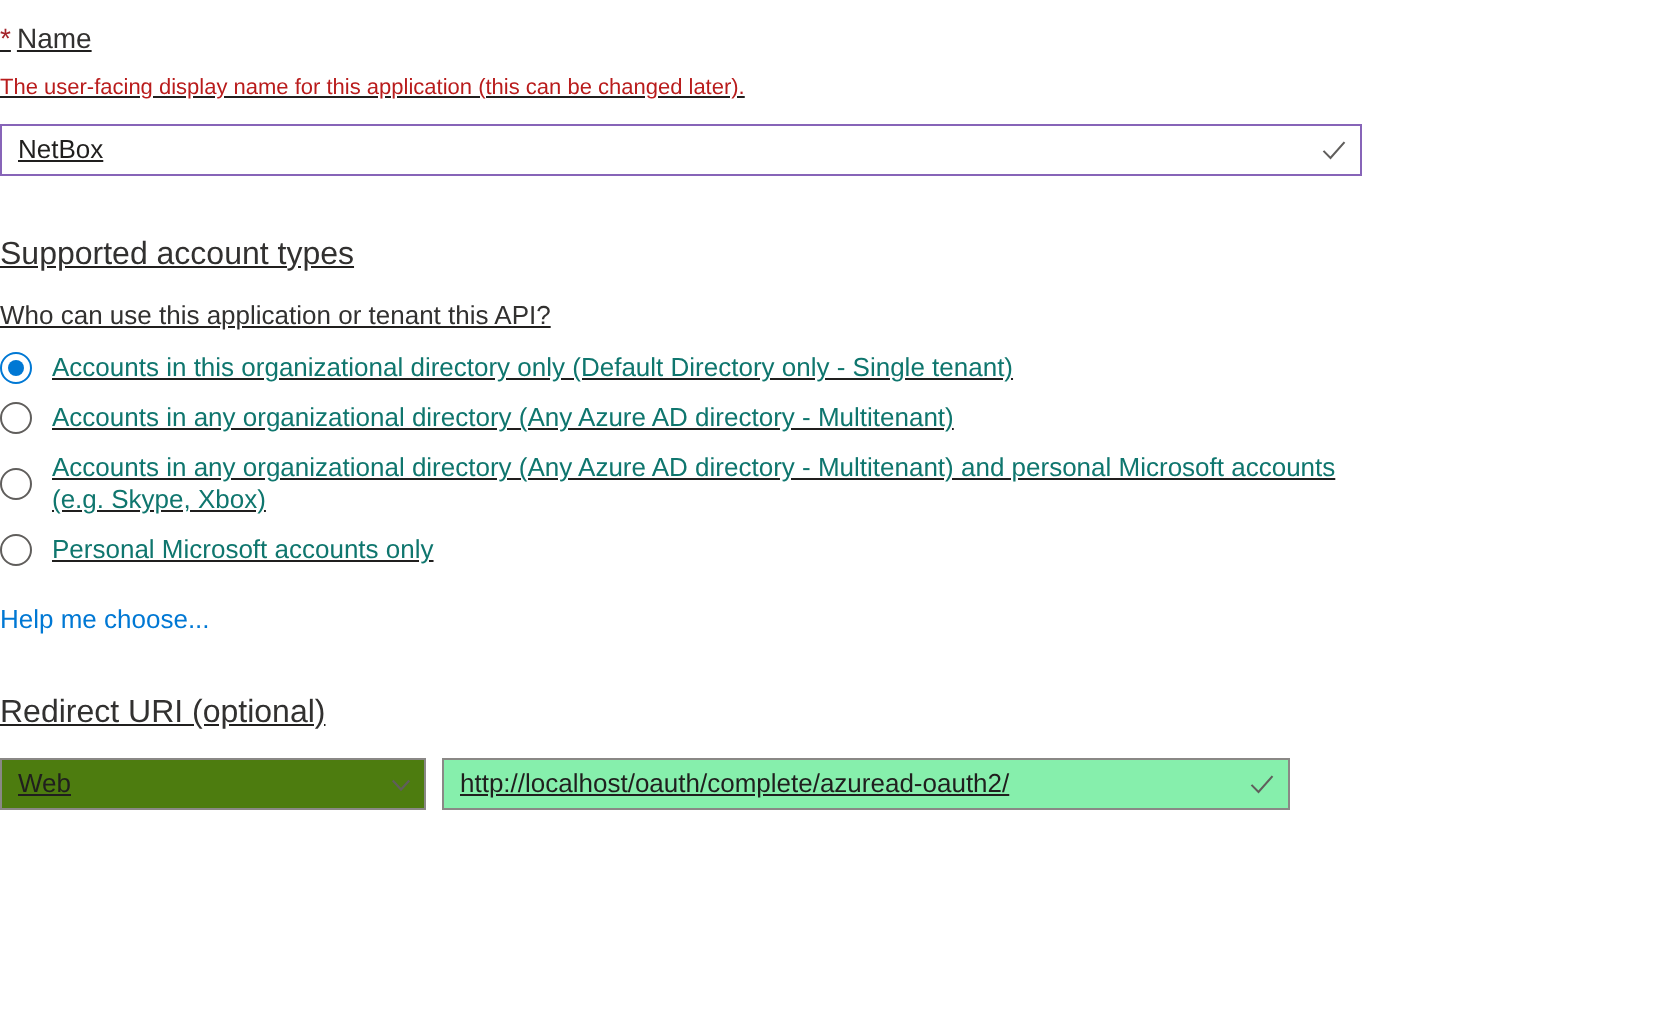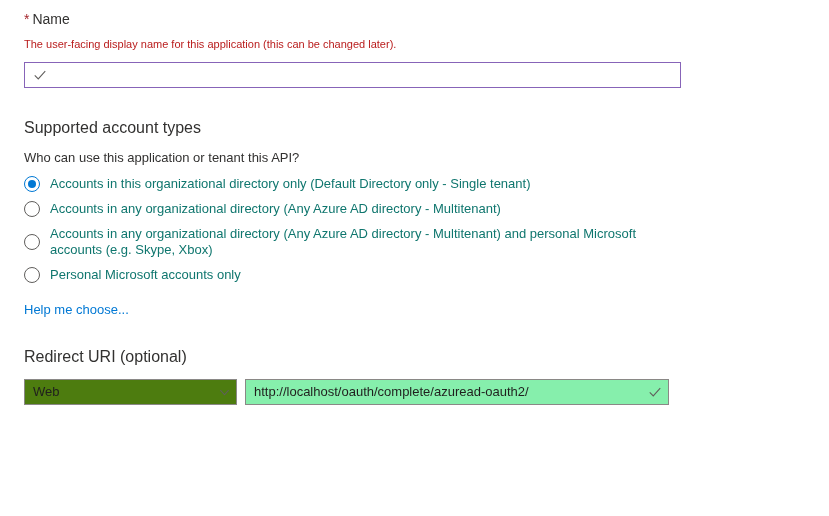--- a/index.html
+++ b/index.html
@@ -10,22 +10,23 @@
   }
   body {
     width: 829px;
     height: 516px;
     font-family: "Liberation Sans", sans-serif;
     color: #201f1e;
     font-size: 14px;
     overflow: hidden;
   }
   .page {
-    padding: 10px 16px 0 24px;
+    padding: 10px 16px 0 0;
     width: 697px;
+    text-decoration: underline;
   }
 
   
   .field-label {
     font-size: 14px;
     color: #323130;
     margin: 0 0 8px 0;
     line-height: 18px;
   }
   .req-star {
@@ -183,20 +184,21 @@
 
 <div class="page">
 
   
   <div class="field-label">
     <span class="req-star">*</span><span>Name</span>
   </div>
   <div class="helper-text">The user-facing display name for this application (this can be changed later).</div>
 
   <div class="textbox focused">
+    <div class="value">NetBox</div>
     <svg class="check-icon" viewBox="0 0 16 16" fill="none">
       <path d="M2 8.5 L6 12.5 L14 3.5" stroke="#605e5c" stroke-width="1.2" fill="none"></path>
     </svg>
   </div>
 
   
   <div class="section-heading">Supported account types</div>
   <div class="section-question">Who can use this application or tenant this API?</div>
 
   <div>

